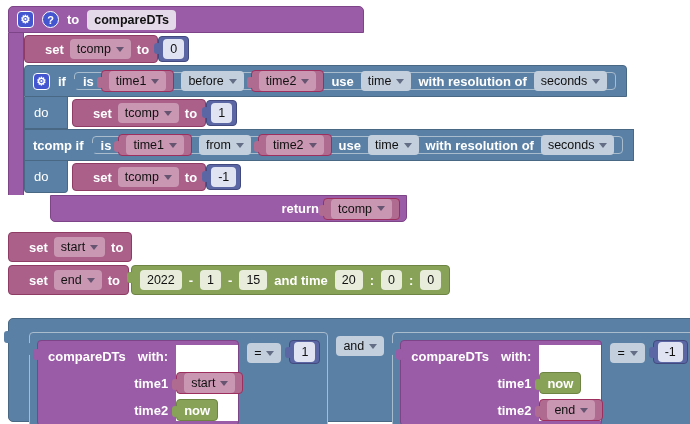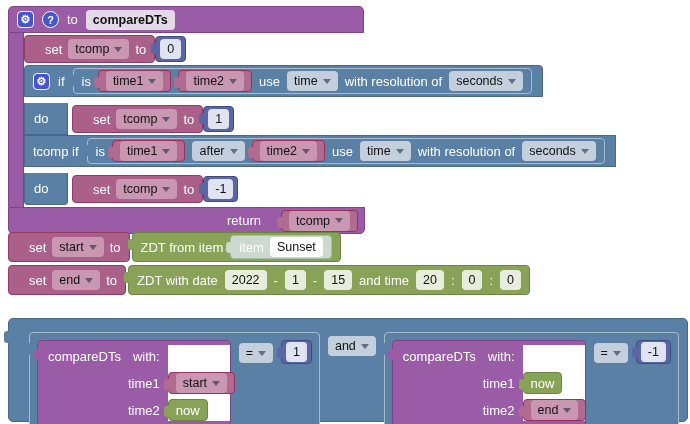--- a/index.html
+++ b/index.html
@@ -44,29 +44,29 @@
     display:inline-flex;align-items:center;justify-content:center;color:#fff;
     font-size:11px;font-weight:bold;box-sizing:border-box;flex:0 0 auto;
   }
   .icon-round{border-radius:50%;}
   
   .func{position:absolute;left:8px;top:6px;}
   .func-header{width:356px;height:27px;border-radius:5px 5px 0 0;gap:8px;}
   .func-mid{display:flex;}
   .spine{width:14px;background:#9a5ca6;border-left:1px solid #7d4587;border-right:1px solid #7d4587;}
   .stmts{display:flex;flex-direction:column;align-items:flex-start;gap:2px;padding:2px 0;}
-  .func-footer{width:357px;height:27px;border-radius:0 0 5px 5px;justify-content:flex-end;padding-right:6px;gap:20px;}
+  .func-footer{width:357px;height:27px;border-radius:0 0 5px 5px;justify-content:flex-end;padding-right:6px;gap:4px;margin-left:42px;}
   
   .ifblock{display:flex;flex-direction:column;align-items:flex-start;}
   .cond-row{height:32px;border-radius:4px 4px 0 0;gap:8px;padding:0 10px 0 8px;}
   .cond-row2{border-radius:0;}
-  .do-row{display:flex;align-items:stretch;margin-top:6px;}
+  .do-row{display:flex;align-items:stretch;}
   .do-label{display:flex;align-items:center;padding:0 8px 0 9px;background:#5b80a5;border:1px solid #496883;border-top:none;box-sizing:border-box;min-width:44px;}
   .do-label.last{border-radius:0 0 4px 4px;}
-  .cmp{height:26px;background:#5b80a5;border:1px solid #a8bccd;border-radius:4px;gap:7px;}
+  .cmp{height:18px;background:#5b80a5;border:1px solid #a8bccd;border-radius:4px;gap:7px;}
   .stmt-nest{margin:2px 0 2px 4px;}
   
   .setrow{position:absolute;display:flex;align-items:flex-start;gap:2px;}
   .set-blk{height:28px;}
   .zdt{height:30px;gap:7px;}
   
   .outer{
     position:absolute;left:8px;top:318px;display:flex;align-items:flex-start;gap:8px;
     background:#5b80a5;border:1px solid #496883;border-radius:5px;
     padding:13px 8px 13px 20px;height:104px;box-sizing:border-box;
@@ -80,21 +80,21 @@
   .call{display:flex;align-items:stretch;border:1px solid #7d4587;background:#9a5ca6;border-radius:4px;padding:4px 0 4px 10px;position:relative;}
   .call::before{content:"";position:absolute;left:-5px;top:8px;width:7px;height:11px;border-radius:3px;background:#9a5ca6;}
   .call-left{display:flex;flex-direction:column;gap:5px;padding-right:8px;}
   .call-left .r{height:22px;display:flex;align-items:center;gap:12px;}
   .call-left .r.param{justify-content:flex-end;}
   .socks{display:flex;flex-direction:column;gap:5px;background:#fff;width:62px;padding:0;}
   .sock{height:22px;display:flex;align-items:center;}
   .argblk{height:22px;padding:0 7px;}
   .numblk{height:24px;padding:0 4px;}
   .and-pill{margin-top:4px;padding-left:7px;}
-  .lbl{color:#fff;}
+  .lbl{color:#fff;font-weight:bold;}
 </style>
 </head>
 <body>
 
 <div class="canvas">
 
   <div class="func">
     <div class="blk purple func-header">
       <span class="icon-btn">⚙</span>
       <span class="icon-btn icon-round">?</span>
@@ -124,20 +124,24 @@
             <span class="icon-btn">⚙</span>
             <span class="lbl">if</span>
             <span class="blk blue cmp plug">
               <span class="lbl">is</span>
               <span class="blk mauve-get argblk plug">
                 <span class="pill pill-mauve">
                   <span>time1</span>
                     <span class="arr"></span>
                 </span>
               </span>
+              <span class="pill pill-blue">
+                <span>before</span>
+                  <span class="arr"></span>
+              </span>
               <span class="blk mauve-get argblk plug">
                 <span class="pill pill-mauve">
                   <span>time2</span>
                     <span class="arr"></span>
                 </span>
               </span>
               <span class="lbl">use</span>
               <span class="pill pill-blue">
                 <span>time</span>
                   <span class="arr"></span>
@@ -171,21 +175,21 @@
             <span class="lbl">tcomp if</span>
             <span class="blk blue cmp plug">
               <span class="lbl">is</span>
               <span class="blk mauve-get argblk plug">
                 <span class="pill pill-mauve">
                   <span>time1</span>
                     <span class="arr"></span>
                 </span>
               </span>
               <span class="pill pill-blue">
-                <span>after</span>
+                <span>from</span>
                   <span class="arr"></span>
               </span>
               <span class="blk mauve-get argblk plug">
                 <span class="pill pill-mauve">
                   <span>time2</span>
                     <span class="arr"></span>
                 </span>
               </span>
               <span class="lbl">use</span>
               <span class="pill pill-blue">
@@ -233,40 +237,32 @@
 
   <div class="setrow" style="left:8px;top:232px;">
     <div class="blk mauve set-blk" style="height:30px;">
       <span class="lbl">set</span>
       <span class="pill pill-mauve">
         <span>start</span>
           <span class="arr"></span>
       </span>
       <span class="lbl">to</span>
     </div>
-    <div class="blk green zdt plug">
-      <span class="lbl">ZDT from item</span>
-      <span class="blk pale plug" style="height:24px;">
-        <span class="lbl">item</span>
-        <span class="pill pill-white">Sunset</span>
-      </span>
-    </div>
   </div>
 
   <div class="setrow" style="left:8px;top:265px;">
     <div class="blk mauve set-blk" style="height:30px;">
       <span class="lbl">set</span>
       <span class="pill pill-mauve">
         <span>end</span>
           <span class="arr"></span>
       </span>
       <span class="lbl">to</span>
     </div>
     <div class="blk green zdt plug">
-      <span class="lbl">ZDT with date</span>
       <span class="pill pill-green">2022</span>
       <span class="lbl">-</span>
       <span class="pill pill-green">1</span>
       <span class="lbl">-</span>
       <span class="pill pill-green">15</span>
       <span class="lbl">and time</span>
       <span class="pill pill-green">20</span>
       <span class="lbl">:</span>
       <span class="pill pill-green">0</span>
       <span class="lbl">:</span>

